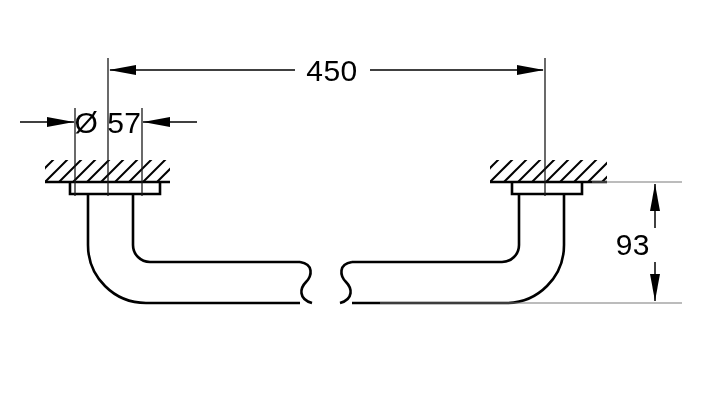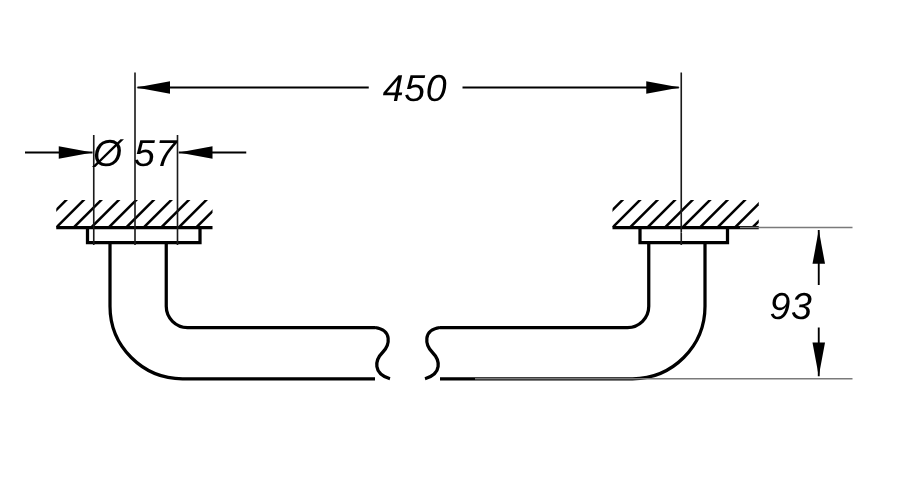--- a/index.html
+++ b/index.html
@@ -10,21 +10,20 @@
   }
   body {
     font-family: "Liberation Sans", sans-serif;
   }
   #drawing-root {
     position: relative;
     width: 718px;
     height: 401px;
     background: #ffffff;
     overflow: hidden;
-    font-style: italic;
   }
   #drawing-svg {
     display: block;
     width: 718px;
     height: 401px;
   }
   .dim-text {
     font-family: "Liberation Sans", sans-serif;
     font-size: 30px;
     fill: #000000;

